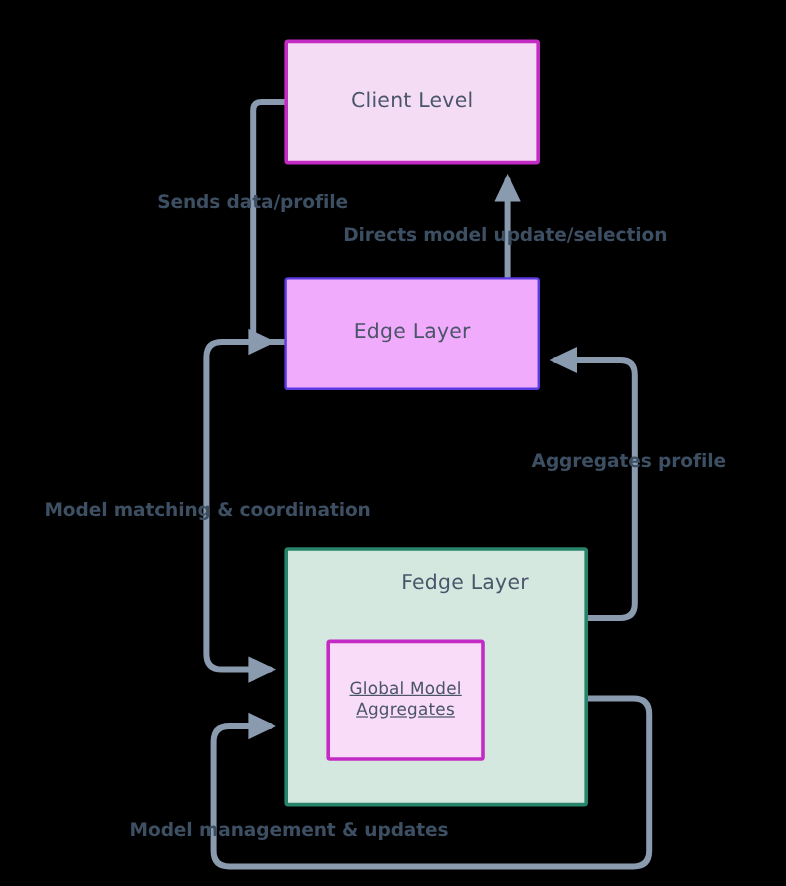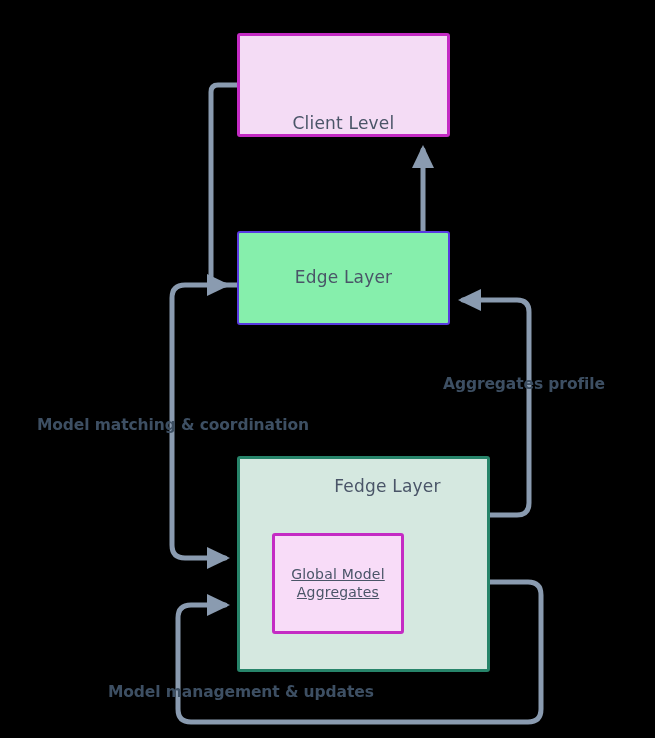--- a/index.html
+++ b/index.html
@@ -35,25 +35,24 @@
     color: #4a5568;
     font-size: 17px;
     font-weight: 500;
     letter-spacing: 0.2px;
     line-height: 1.25;
   }
   #node-client-level {
     left: 237px; top: 33px; width: 213px; height: 104px;
     background: #f4dcf5;
     border: 3px solid #c42bc4;
-    align-items: flex-end;
   }
   #node-edge-layer {
     left: 237px; top: 231px; width: 213px; height: 94px;
-    background: #86efac;
+    background: #f0abfc;
     border: 2px solid #5a3ae2;
   }
   #node-fedge-layer {
     left: 237px; top: 456px; width: 253px; height: 216px;
     background: #d5e8e0;
     border: 3px solid #27846a;
     align-items: flex-start;
     justify-content: center;
     padding-top: 17px;
     padding-left: 48px;
@@ -119,21 +118,23 @@
     <span class="node-label">Fedge Layer</span>
   </div>
 
   <div class="node" id="node-global-model-repository">
     <span class="node-label">
       <span>Global Model</span><br>
       <span>Aggregates</span>
     </span>
   </div>
 
+  <div class="edge-label" id="edge-label-sends-data">Sends data/profile</div>
 
+  <div class="edge-label" id="edge-label-directs-model">Directs model update/selection</div>
 
   <div class="edge-label" id="edge-label-model-matching">Model matching &amp; coordination</div>
 
   <div class="edge-label" id="edge-label-aggregates">Aggregates profile</div>
 
   <div class="edge-label" id="edge-label-model-management">Model management &amp; updates</div>
 
 </div>
 
 </body></html>

